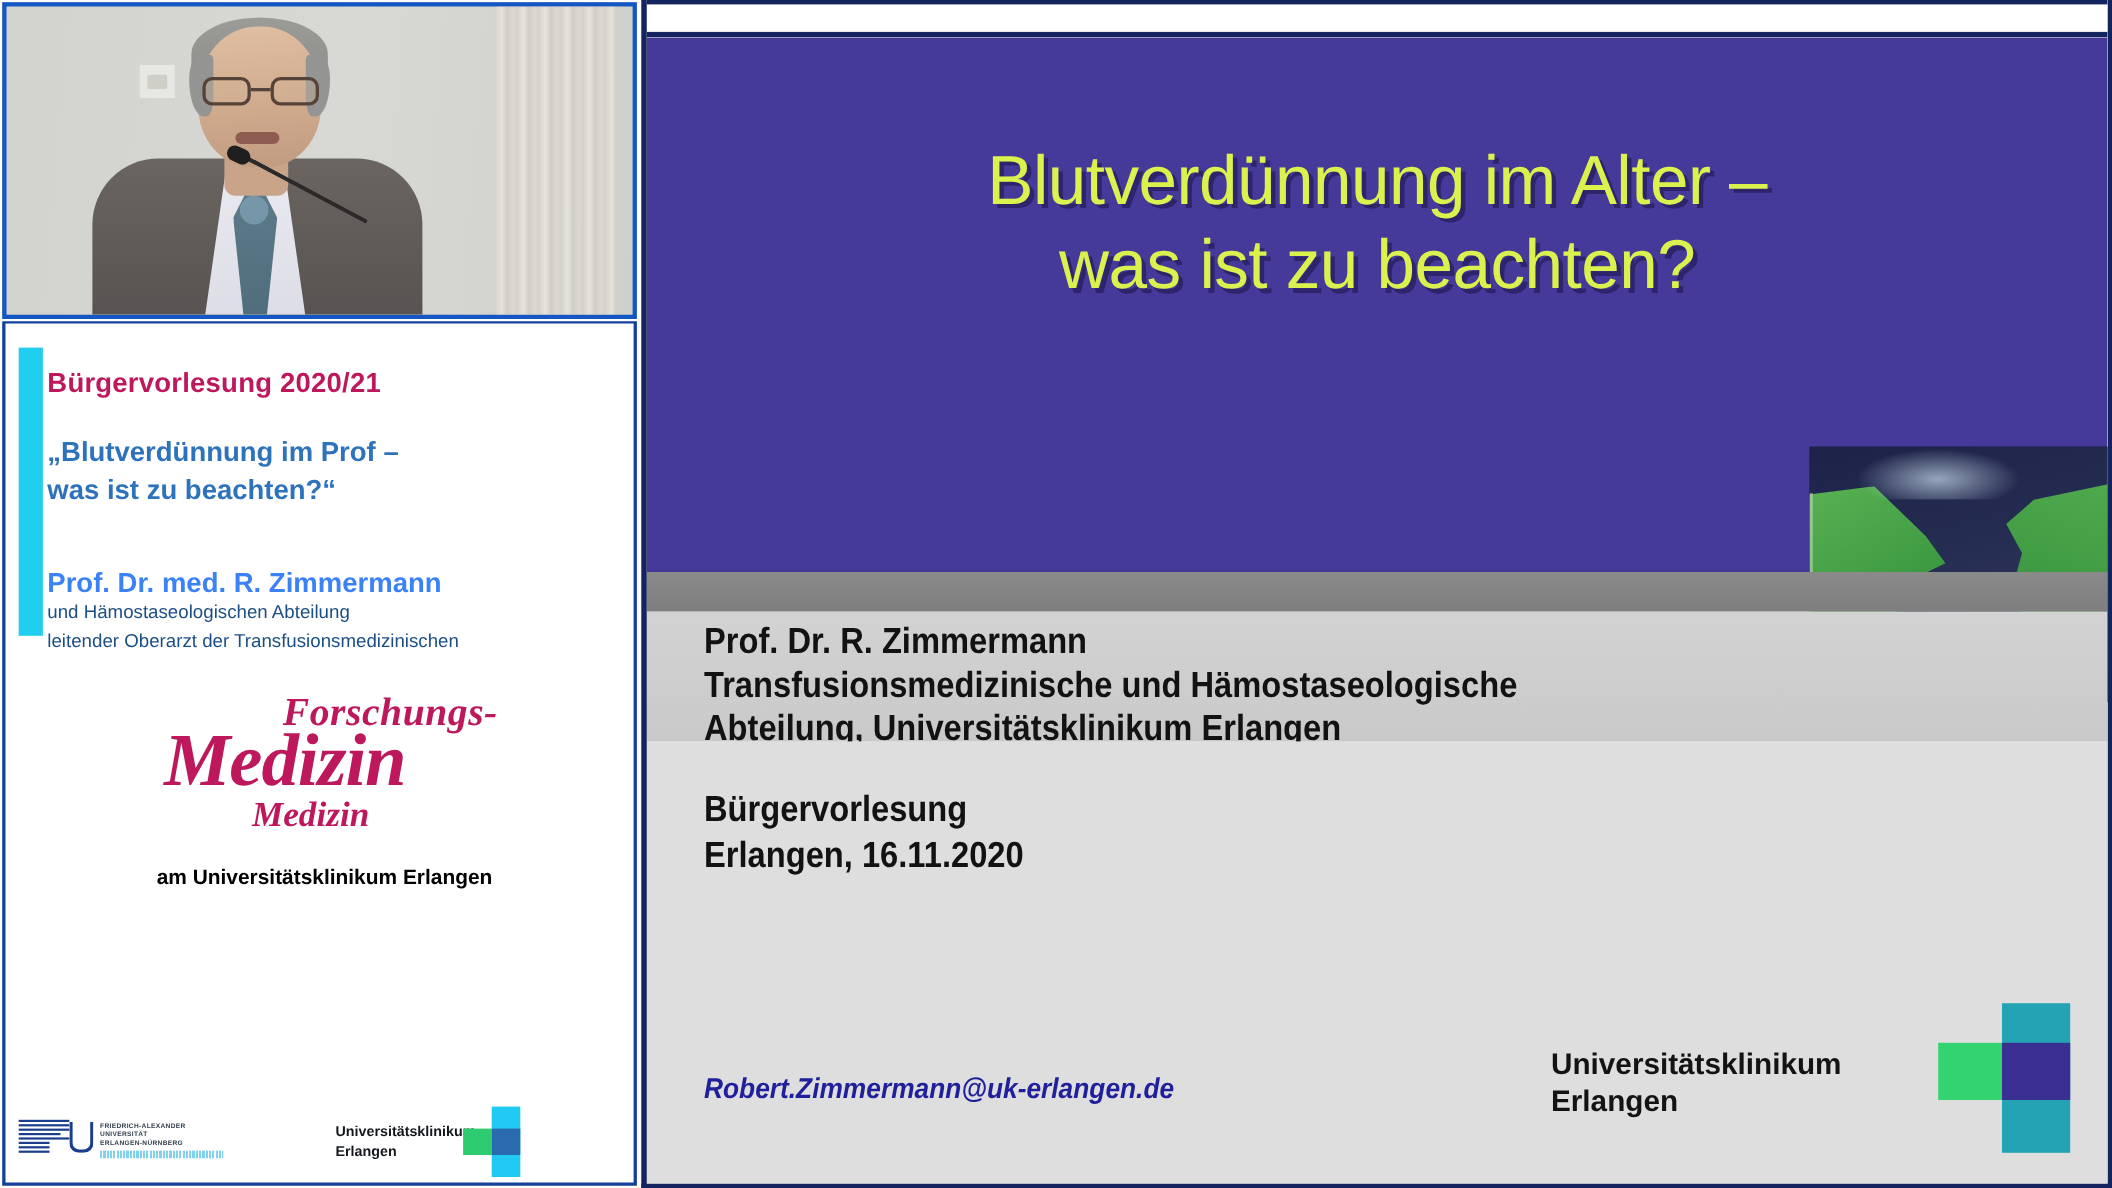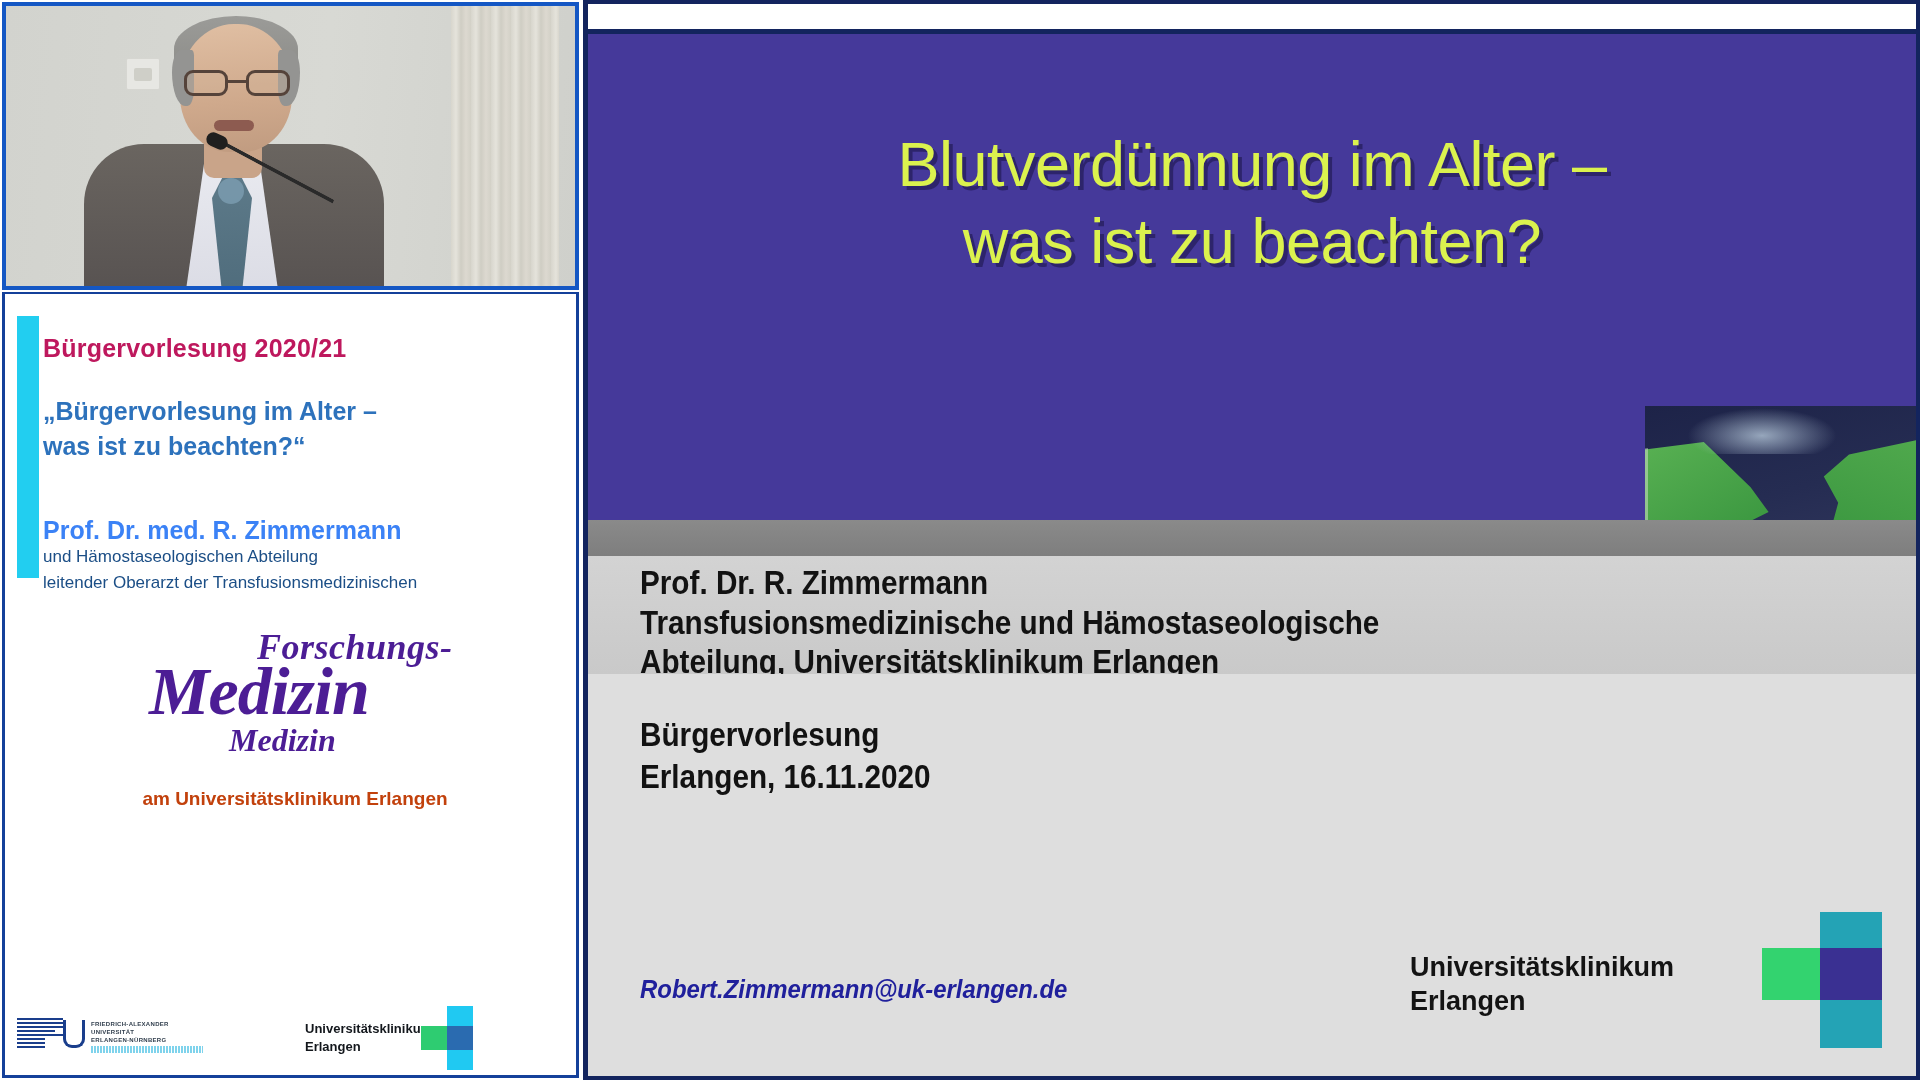--- a/index.html
+++ b/index.html
@@ -142,41 +142,41 @@
     font-size: 25px; font-weight: bold; color: #3b82f6;
   }
   #card-role {
     position: absolute; left: 38px; top: 250px; width: 500px;
     font-size: 17px; color: #1b4e86; line-height: 1.5;
   }
 
   
   #stiftung-logo {
     position: absolute; left: 40px; top: 330px; width: 500px; height: 160px;
-    color: #4c1d95;
+    color: #be185d;
   }
   .sl-forsch {
     position: absolute; left: 212px; top: 2px;
     font-family: "Liberation Serif", serif;
     font-style: italic; font-weight: bold; font-size: 36px; letter-spacing: .5px;
   }
   .sl-stift {
     position: absolute; left: 104px; top: 28px;
     font-family: "Liberation Serif", serif;
     font-style: italic; font-weight: bold; font-size: 68px; letter-spacing: -1px;
   }
   .sl-medizin {
     position: absolute; left: 184px; top: 98px;
     font-family: "Liberation Serif", serif;
     font-style: italic; font-weight: bold; font-size: 32px;
   }
   #stiftung-sub {
     position: absolute; left: 40px; top: 494px; width: 500px;
     text-align: center;
-    font-size: 19px; font-weight: bold; color: #c2410c;
+    font-size: 19px; font-weight: bold; color: #000000;
   }
 
   
   #fau-logo { position: absolute; left: 12px; top: 722px; width: 200px; height: 50px; }
   .fau-mark { position: absolute; left: 0; top: 2px; width: 68px; height: 30px; }
   .fau-bar { position: absolute; left: 0; height: 2px; background: #1a3e8c; }
   .fau-u {
     position: absolute; left: 46px; top: 2px; width: 22px; height: 28px;
     border: 3px solid #1a3e8c; border-top: none; border-radius: 0 0 9px 9px;
   }
@@ -330,21 +330,21 @@
         <div class="mic-head"></div>
       </div>
     </div>
 
     <div id="left-card">
       <div id="cyan-accent"></div>
 
       <div id="card-series">Bürgervorlesung 2020/21</div>
 
       <div id="card-title">
-        <div>„Bürgervorlesung im Alter –</div>
+        <div>„Blutverdünnung im Prof –</div>
         <div>was ist zu beachten?“</div>
       </div>
 
       <div id="card-speaker">Prof. Dr. med. R. Zimmermann</div>
 
       <div id="card-role">
         <div>und Hämostaseologischen Abteilung</div>
         <div>leitender Oberarzt der Transfusionsmedizinischen</div>
       </div>
 

